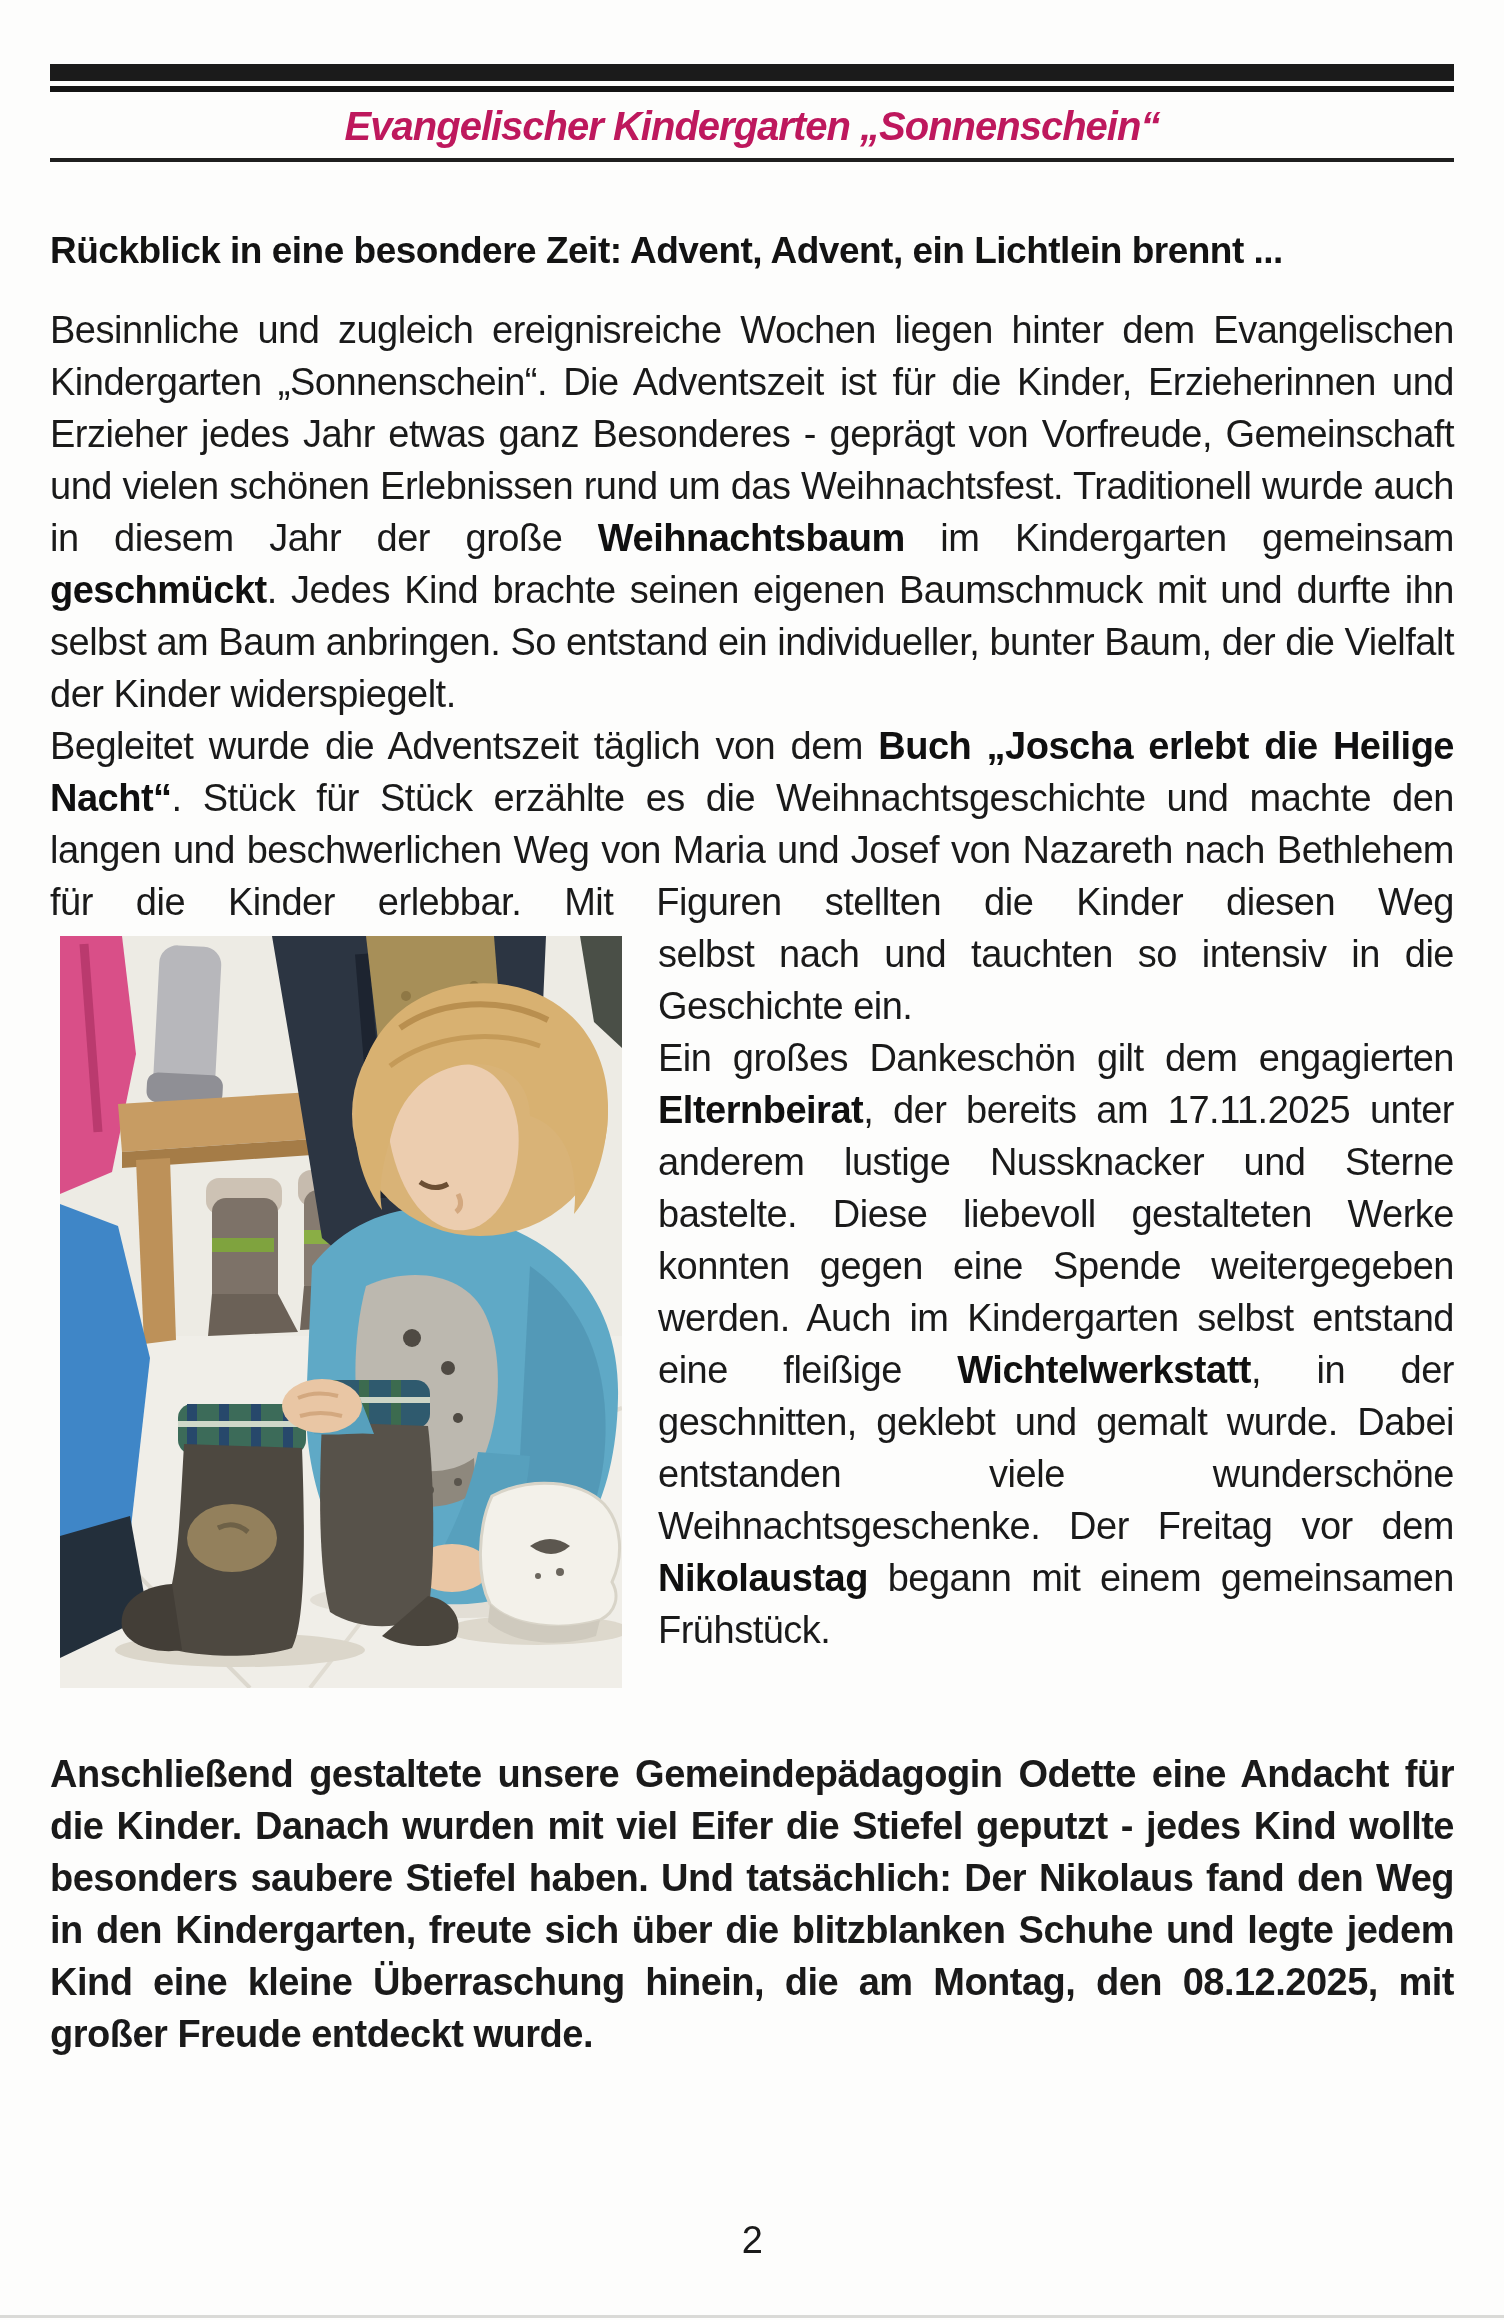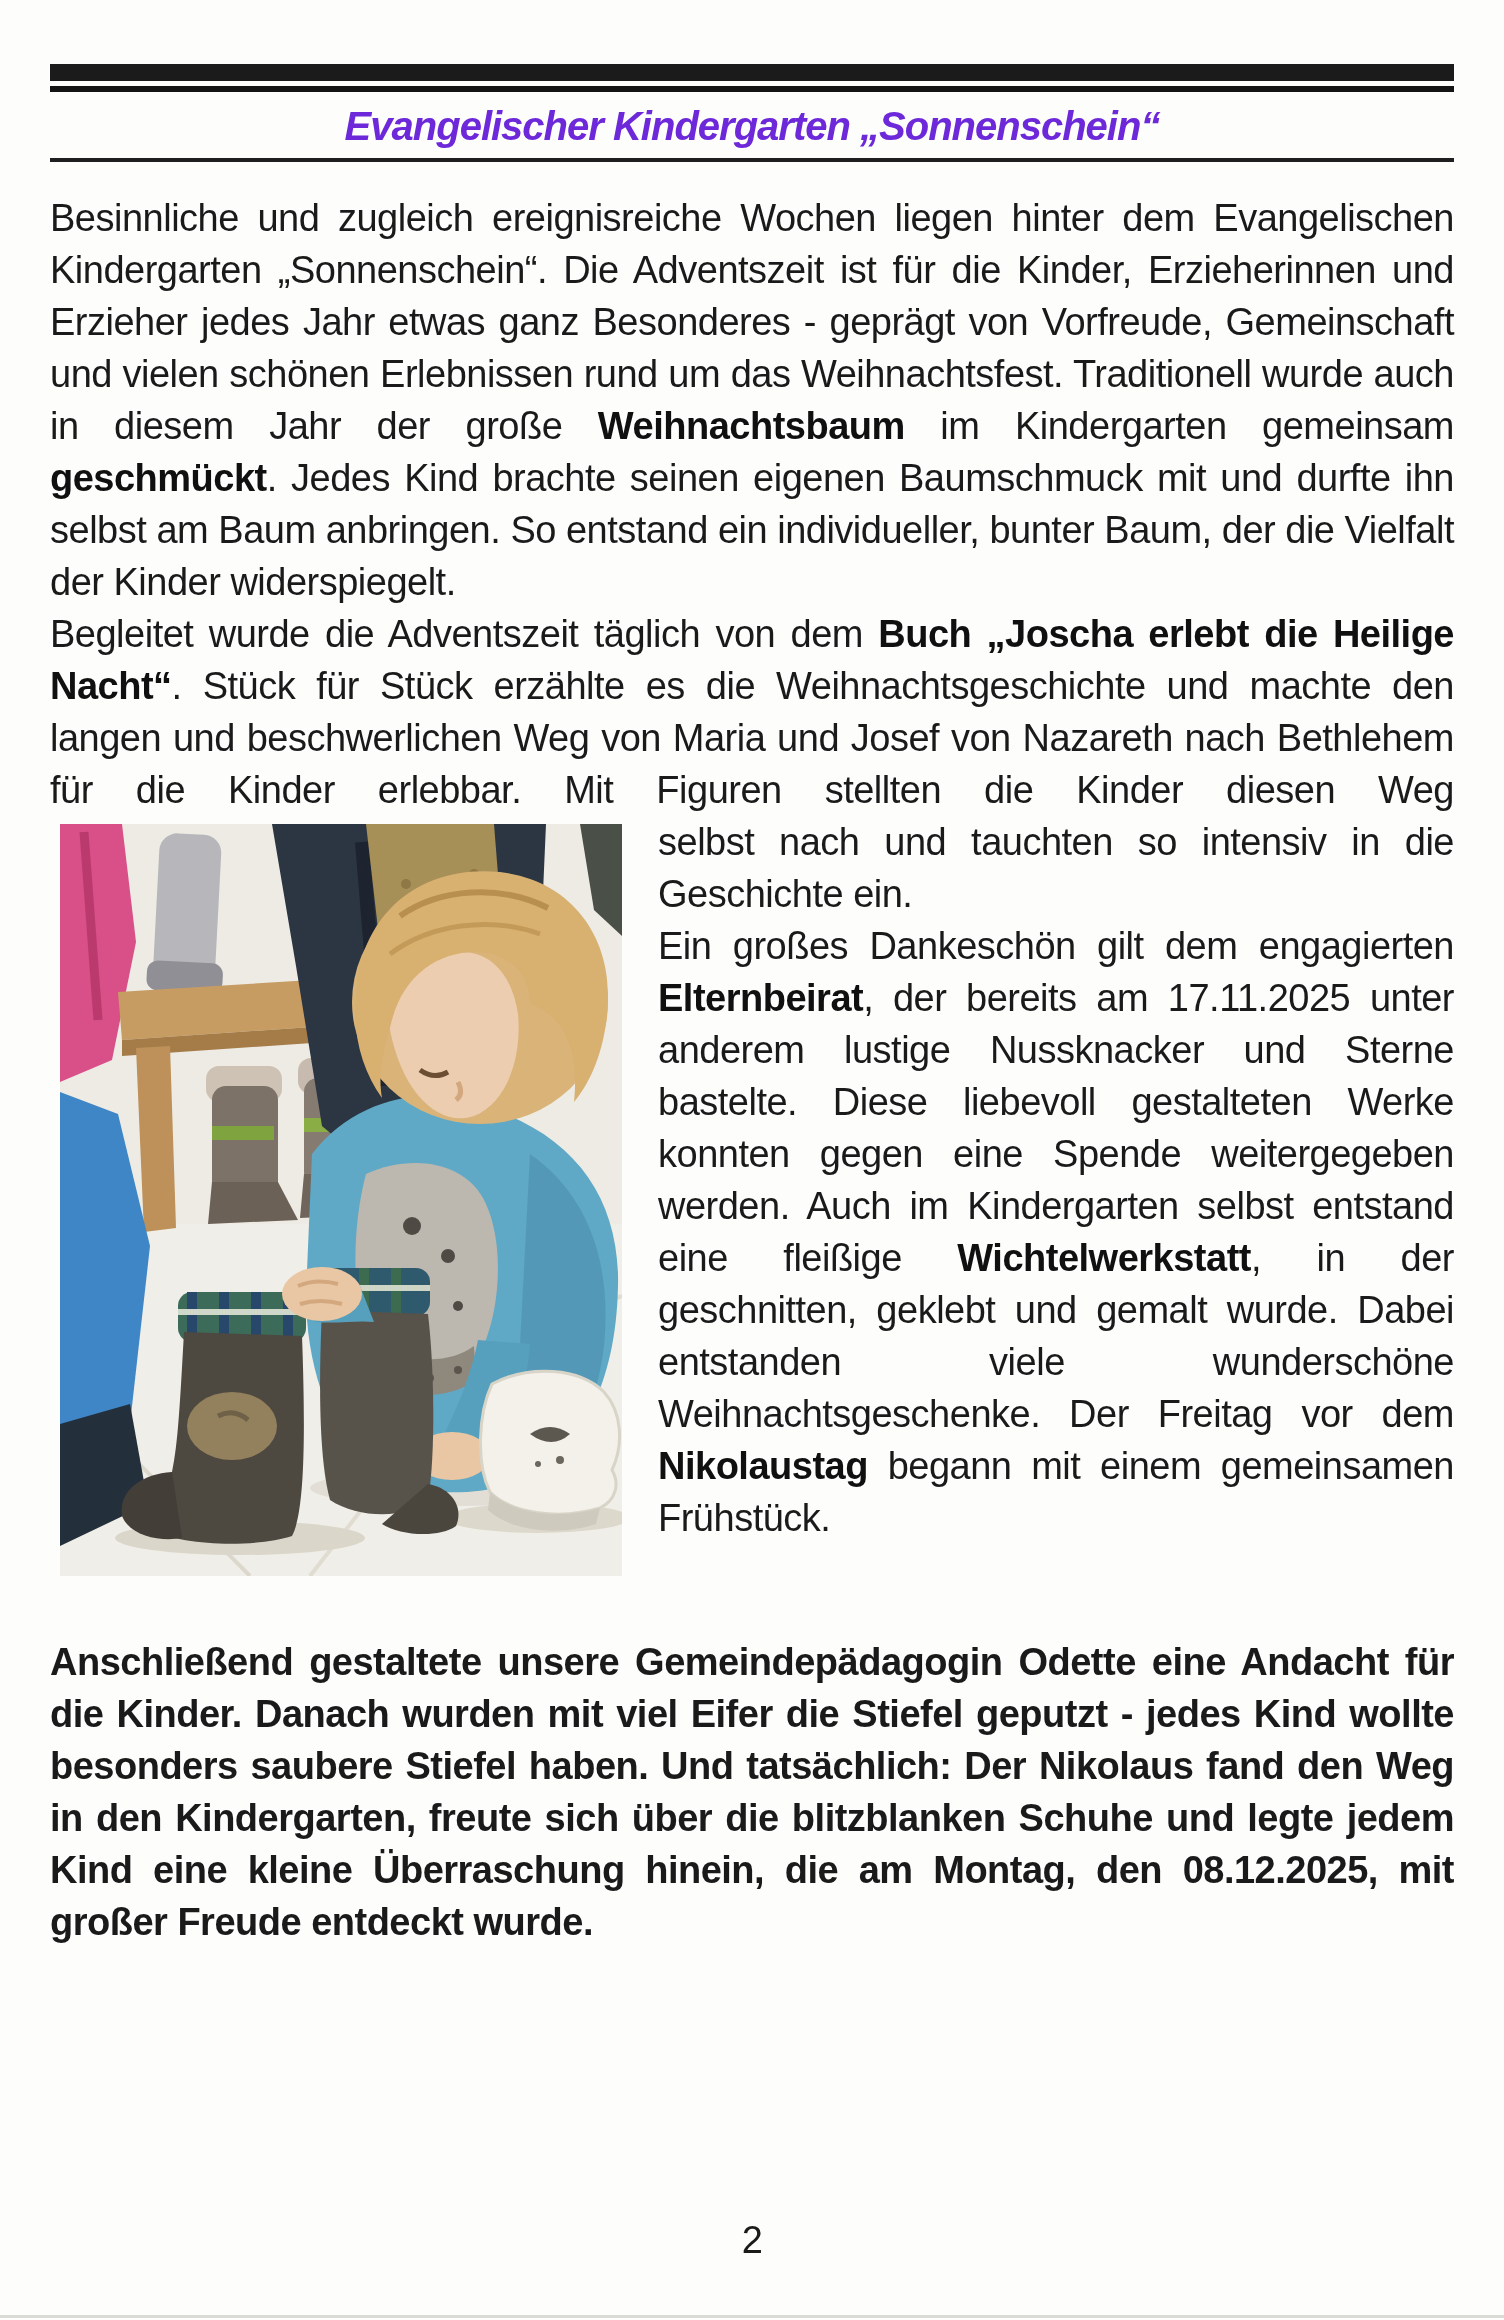--- a/index.html
+++ b/index.html
@@ -17,21 +17,21 @@
   
   .rules { margin-top:64px; }
   .rule-thick { height:17px; background:#1b1b1b; }
   .rule-thin  { height:6px;  background:#141414; margin-top:5px; }
   .masthead-title {
     margin-top:10px;
     text-align:center;
     font-size:40px; line-height:48px;
     font-weight:bold; font-style:italic;
     letter-spacing:-1px;
-    color:#6d28d9;
+    color:#be185d;
   }
   .rule-under { height:4px; background:#1f1f1f; margin-top:8px; }
 
   
   .article-heading {
     margin-top:66px;
     font-size:37px; line-height:46px;
     font-weight:bold;
     letter-spacing:-0.5px;
     color:#131313;
@@ -75,20 +75,21 @@
 <div class="page">
 
   <div class="rules">
     <div class="rule-thick"></div>
     <div class="rule-thin"></div>
   </div>
 
   <div class="masthead-title">Evangelischer Kindergarten „Sonnenschein“</div>
   <div class="rule-under"></div>
 
+  <h1 class="article-heading">Rückblick in eine besondere Zeit: Advent, Advent, ein Lichtlein brennt ...</h1>
 
   <div class="body-copy">
 
     <p><span>Besinnliche und zugleich ereignisreiche Wochen liegen hinter dem Evangelischen Kindergarten „Sonnenschein“. Die Adventszeit ist für die Kinder, Erzieherinnen und Erzieher jedes Jahr etwas ganz Besonderes - geprägt von Vorfreude, Gemeinschaft und vielen schönen Erlebnissen rund um das Weihnachtsfest. Traditionell wurde auch in diesem Jahr der große </span><span class="bold">Weihnachtsbaum</span><span> im Kindergarten gemeinsam </span><span class="bold">geschmückt</span><span>. Jedes Kind brachte seinen eigenen Baumschmuck mit und durfte ihn selbst am Baum anbringen. So entstand ein individueller, bunter Baum, der die Vielfalt der Kinder widerspiegelt.</span></p>
 
     <p class="force-justify"><span>Begleitet wurde die Adventszeit täglich von dem </span><span class="bold">Buch „Joscha erlebt die Heilige Nacht“</span><span>. Stück für Stück erzählte es die Weihnachtsgeschichte und machte den langen und beschwerlichen Weg von Maria und Josef von Nazareth nach Bethlehem für die Kinder erlebbar. Mit Figuren stellten die Kinder diesen Weg</span></p>
 
     <figure class="photo-figure" role="img" aria-label="Foto: Kind mit blonden Haaren in blauem Pullover sitzt in der Garderobe auf dem Boden und putzt Gummistiefel">
       <svg viewBox="0 0 562 752" preserveAspectRatio="none" xmlns="http://www.w3.org/2000/svg">
 

